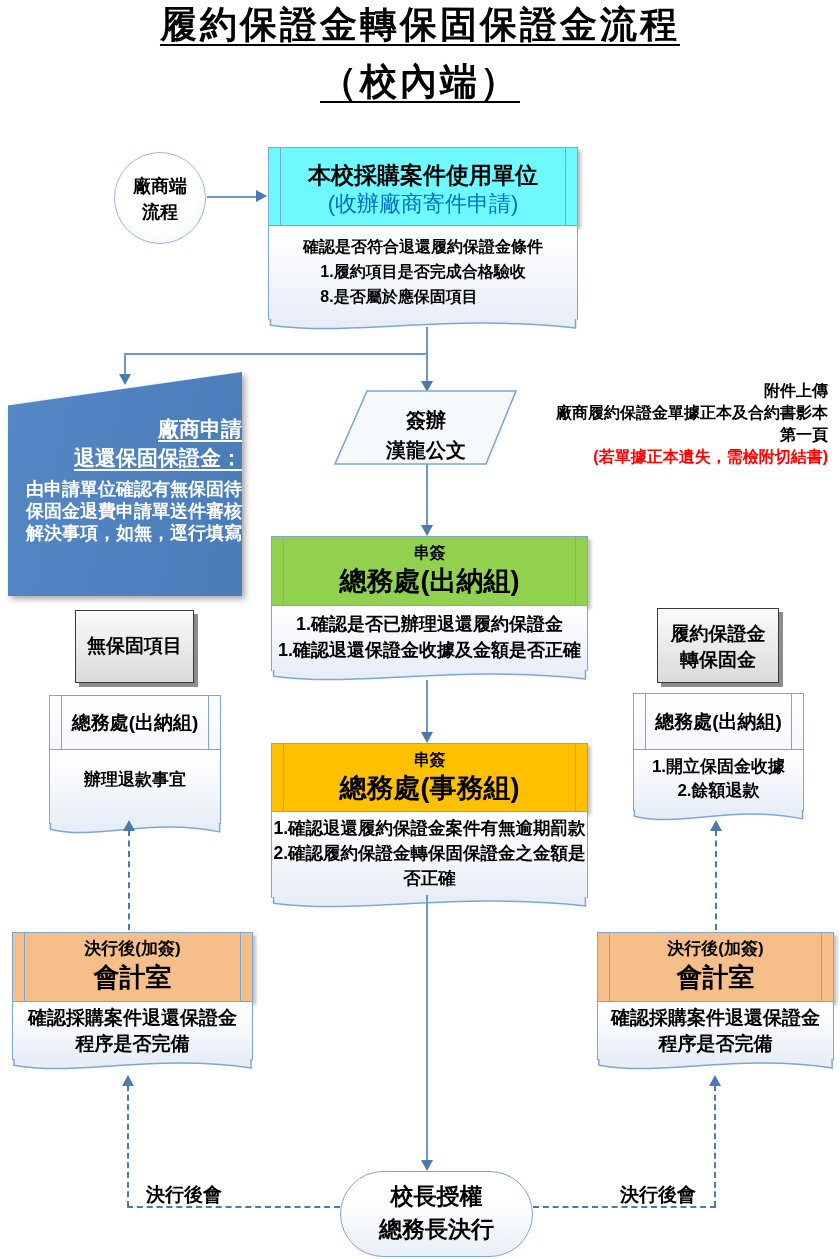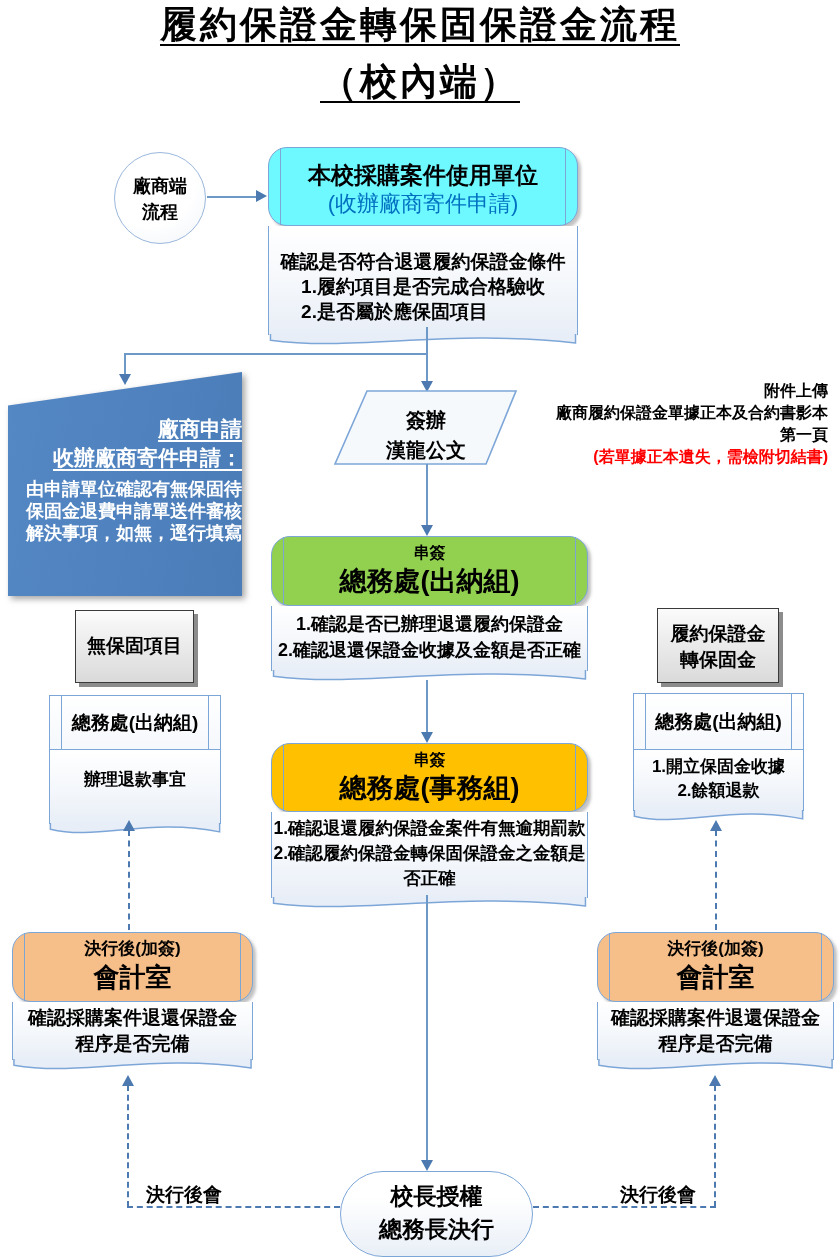--- a/index.html
+++ b/index.html
@@ -11,21 +11,21 @@
   .title{left:0;top:8;width:100%;text-align:center;font-family:"DejaVu Serif",serif;
          font-weight:bold;font-size:37px;letter-spacing:3px;}
   .title u{text-decoration:underline;text-underline-offset:7px;text-decoration-thickness:2px;}
   .title2{top:57px;}
 
   
   .pp{border:1.6px solid var(--c-line);}
   .pp:before,.pp:after{content:"";position:absolute;top:0;bottom:0;width:1.4px;background:var(--c-line);}
   .pp:before{left:11px}.pp:after{right:11px}
   .shadow{box-shadow:3px 3px 3px rgba(120,120,120,.45);}
-  .hdr{text-align:center;border-radius:19px;}
+  .hdr{text-align:center;}
   .doc-body{border-left:1.6px solid var(--c-line);border-right:1.6px solid var(--c-line);
             background:linear-gradient(180deg,#ffffff 0%,#f4f7fb 55%,#e8eef7 100%);
             text-align:center;font-weight:bold;}
   .wave{display:block;width:100%;height:16px;margin-top:-1px;overflow:visible;}
 
   .vline{background:var(--c-lineS);width:2px;}
   .hline{background:var(--c-lineS);height:2px;}
   .vdash{width:0;border-left:2px dashed var(--c-arrow);}
   .hdash{height:0;border-top:2px dashed var(--c-arrow);}
   .ah-down{width:0;height:0;border-left:6.5px solid transparent;border-right:6.5px solid transparent;border-top:11px solid var(--c-arrow);}
@@ -34,21 +34,21 @@
 
   
   .circle{left:114px;top:152px;width:92px;height:92px;border-radius:50%;
           border:1.6px solid #9ab7dc;background:radial-gradient(circle at 38% 30%,#ffffff 55%,#eef3f9);
           text-align:center;font-weight:bold;font-size:18px;line-height:26px;padding-top:20px;}
 
   .start-hdr{left:268px;top:147px;width:310px;height:79px;background:var(--c-cyan);padding-top:12px;}
   .start-hdr .l1{font-size:23px;font-weight:bold;line-height:30px;}
   .start-hdr .l2{font-size:22px;font-weight:normal;color:var(--c-blueText);line-height:28px;}
   .start-doc{left:268px;top:226px;width:310px;}
-  .start-doc .doc-body{height:86px;padding-top:23px;font-size:19px;line-height:25px;}
+  .start-doc .doc-body{height:86px;padding-top:8px;font-size:16px;line-height:25px;}
   .start-doc .nlist{display:inline-block;text-align:left;}
 
   .quadwrap{left:8px;top:372px;width:234px;height:182px;filter:drop-shadow(3px 3px 3px rgba(90,90,90,.55));}
   .quad{width:100%;height:100%;clip-path:polygon(0 15%,100% 0,100% 100%,0 100%);
         background:linear-gradient(100deg,#5488c4,#4a7cb8);color:#fff;text-align:right;padding-top:42px;}
   .quad .h{font-size:21px;font-weight:bold;line-height:29px;text-decoration:underline;text-underline-offset:4px;}
   .quad .b{font-size:18px;font-weight:bold;line-height:22px;}
 
   .para-text{left:333px;top:390px;width:186px;text-align:center;font-weight:bold;font-size:20px;
              line-height:30px;padding-top:15px;}
@@ -110,39 +110,39 @@
 
   <div class="abs pp hdr start-hdr shadow">
     <div class="l1">本校採購案件使用單位</div>
     <div class="l2">(收辦廠商寄件申請)</div>
   </div>
   <div class="abs start-doc">
     <div class="doc-body">
       <div>確認是否符合退還履約保證金條件</div>
       <div class="nlist">
         <div>1.履約項目是否完成合格驗收</div>
-        <div>2.是否屬於應保固項目</div>
+        <div>8.是否屬於應保固項目</div>
       </div>
     </div>
     <svg class="wave" viewBox="0 0 100 18" preserveAspectRatio="none">
       <path d="M0.8 0 L0.8 7 C28 20 58 -6 99.2 10 L99.2 0" fill="#e8eef7" stroke="#7da6d8" stroke-width="1.5" vector-effect="non-scaling-stroke"></path>
     </svg>
   </div>
 
   <div class="abs vline" style="left:426px;top:327px;height:28px"></div>
   <div class="abs hline" style="left:124px;top:353px;width:304px"></div>
   <div class="abs vline" style="left:124px;top:353px;height:22px"></div>
   <div class="abs ah-down" style="left:118.5px;top:374px"></div>
   <div class="abs vline" style="left:426px;top:353px;height:29px"></div>
   <div class="abs ah-down" style="left:420.5px;top:381px"></div>
 
   <div class="abs quadwrap">
     <div class="quad">
       <div class="h">廠商申請</div>
-      <div class="h">收辦廠商寄件申請：</div>
+      <div class="h">退還保固保證金：</div>
       <div class="b" style="margin-top:6px">由申請單位確認有無保固待</div>
       <div class="b">保固金退費申請單送件審核</div>
       <div class="b">解決事項，如無，逕行填寫</div>
     </div>
   </div>
 
   <svg class="abs" style="left:333px;top:390px" width="186" height="76">
     <path d="M34 1 L183 1 L153 74 L2 74 Z" fill="#f6f9fc" stroke="#7da6d8" stroke-width="1.6"></path>
   </svg>
   <div class="abs para-text">
@@ -160,21 +160,21 @@
   <div class="abs vline" style="left:426px;top:464px;height:62px"></div>
   <div class="abs ah-down" style="left:420.5px;top:525px"></div>
 
   <div class="abs pp hdr mid-hdr green shadow">
     <div class="tag">串簽</div>
     <div class="big">總務處(出納組)</div>
   </div>
   <div class="abs mid-doc">
     <div class="doc-body">
       <div>1.確認是否已辦理退還履約保證金</div>
-      <div>2.確認退還保證金收據及金額是否正確</div>
+      <div>1.確認退還保證金收據及金額是否正確</div>
     </div>
     <svg class="wave" viewBox="0 0 100 18" preserveAspectRatio="none">
       <path d="M0.8 0 L0.8 7 C28 20 58 -6 99.2 10 L99.2 0" fill="#e8eef7" stroke="#7da6d8" stroke-width="1.5" vector-effect="non-scaling-stroke"></path>
     </svg>
   </div>
 
   <div class="abs vline" style="left:426px;top:680px;height:55px"></div>
   <div class="abs ah-down" style="left:420.5px;top:732px"></div>
 
   <div class="abs pp hdr mid-hdr gold shadow">

